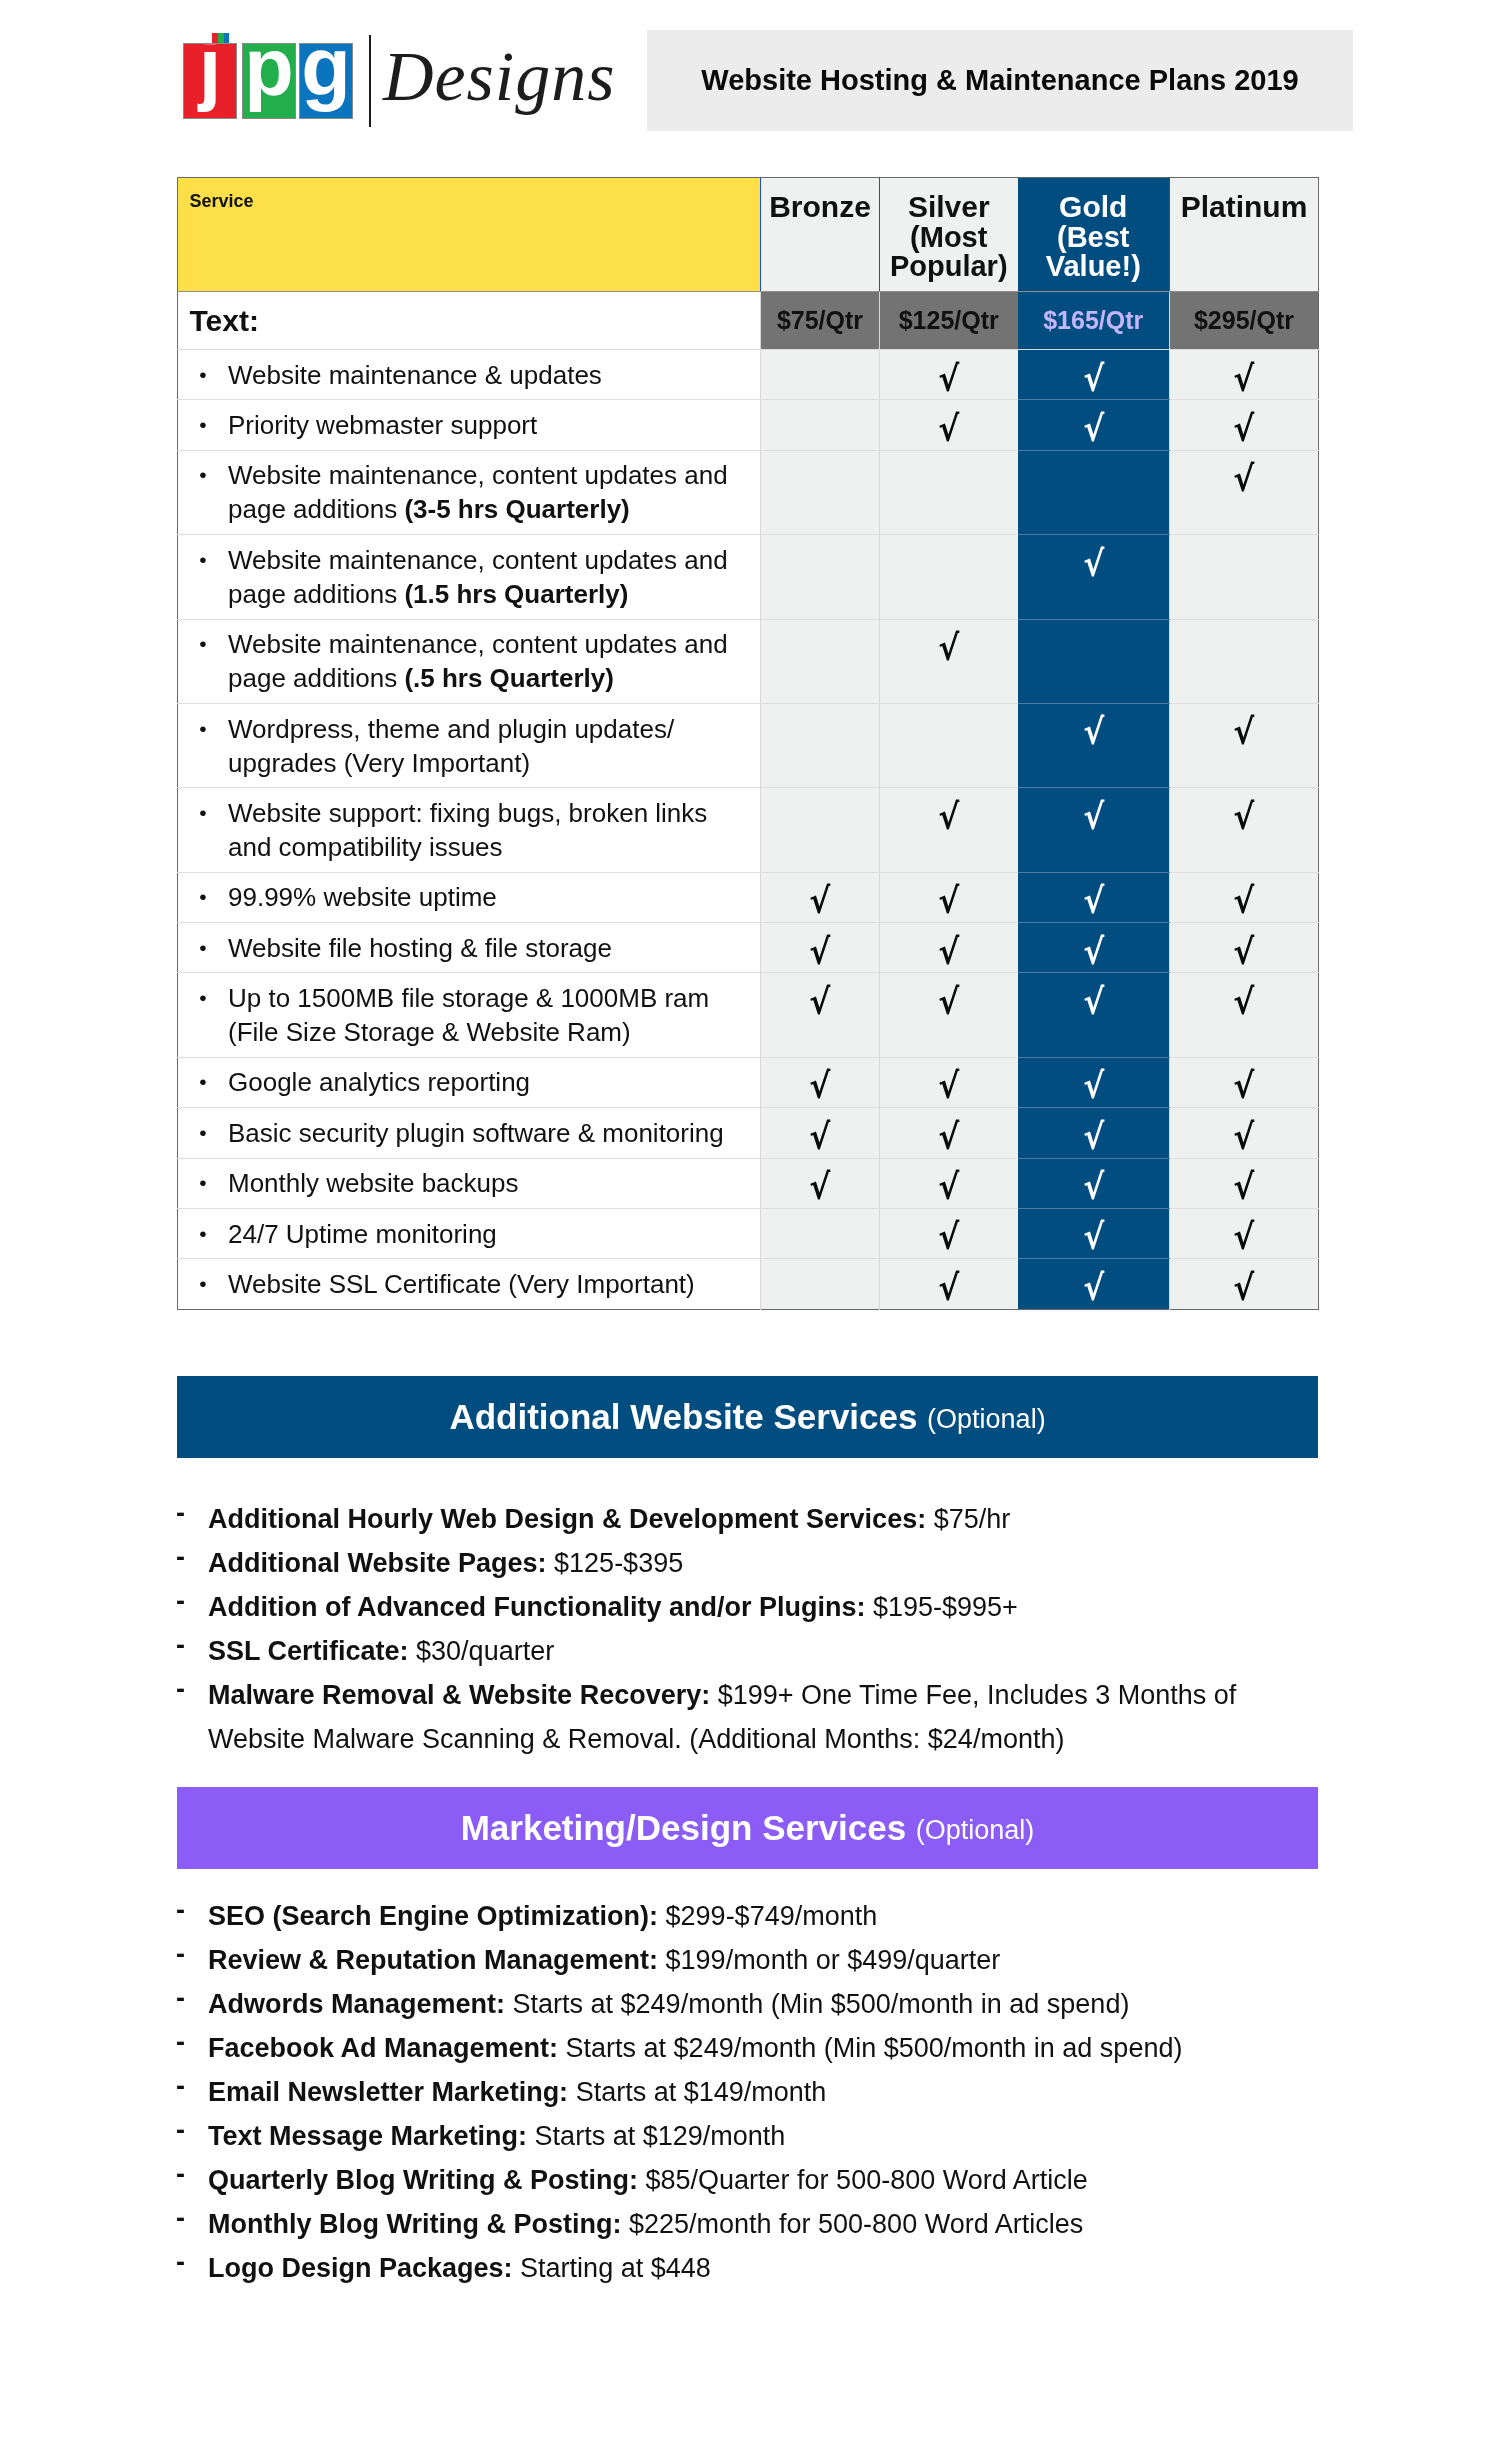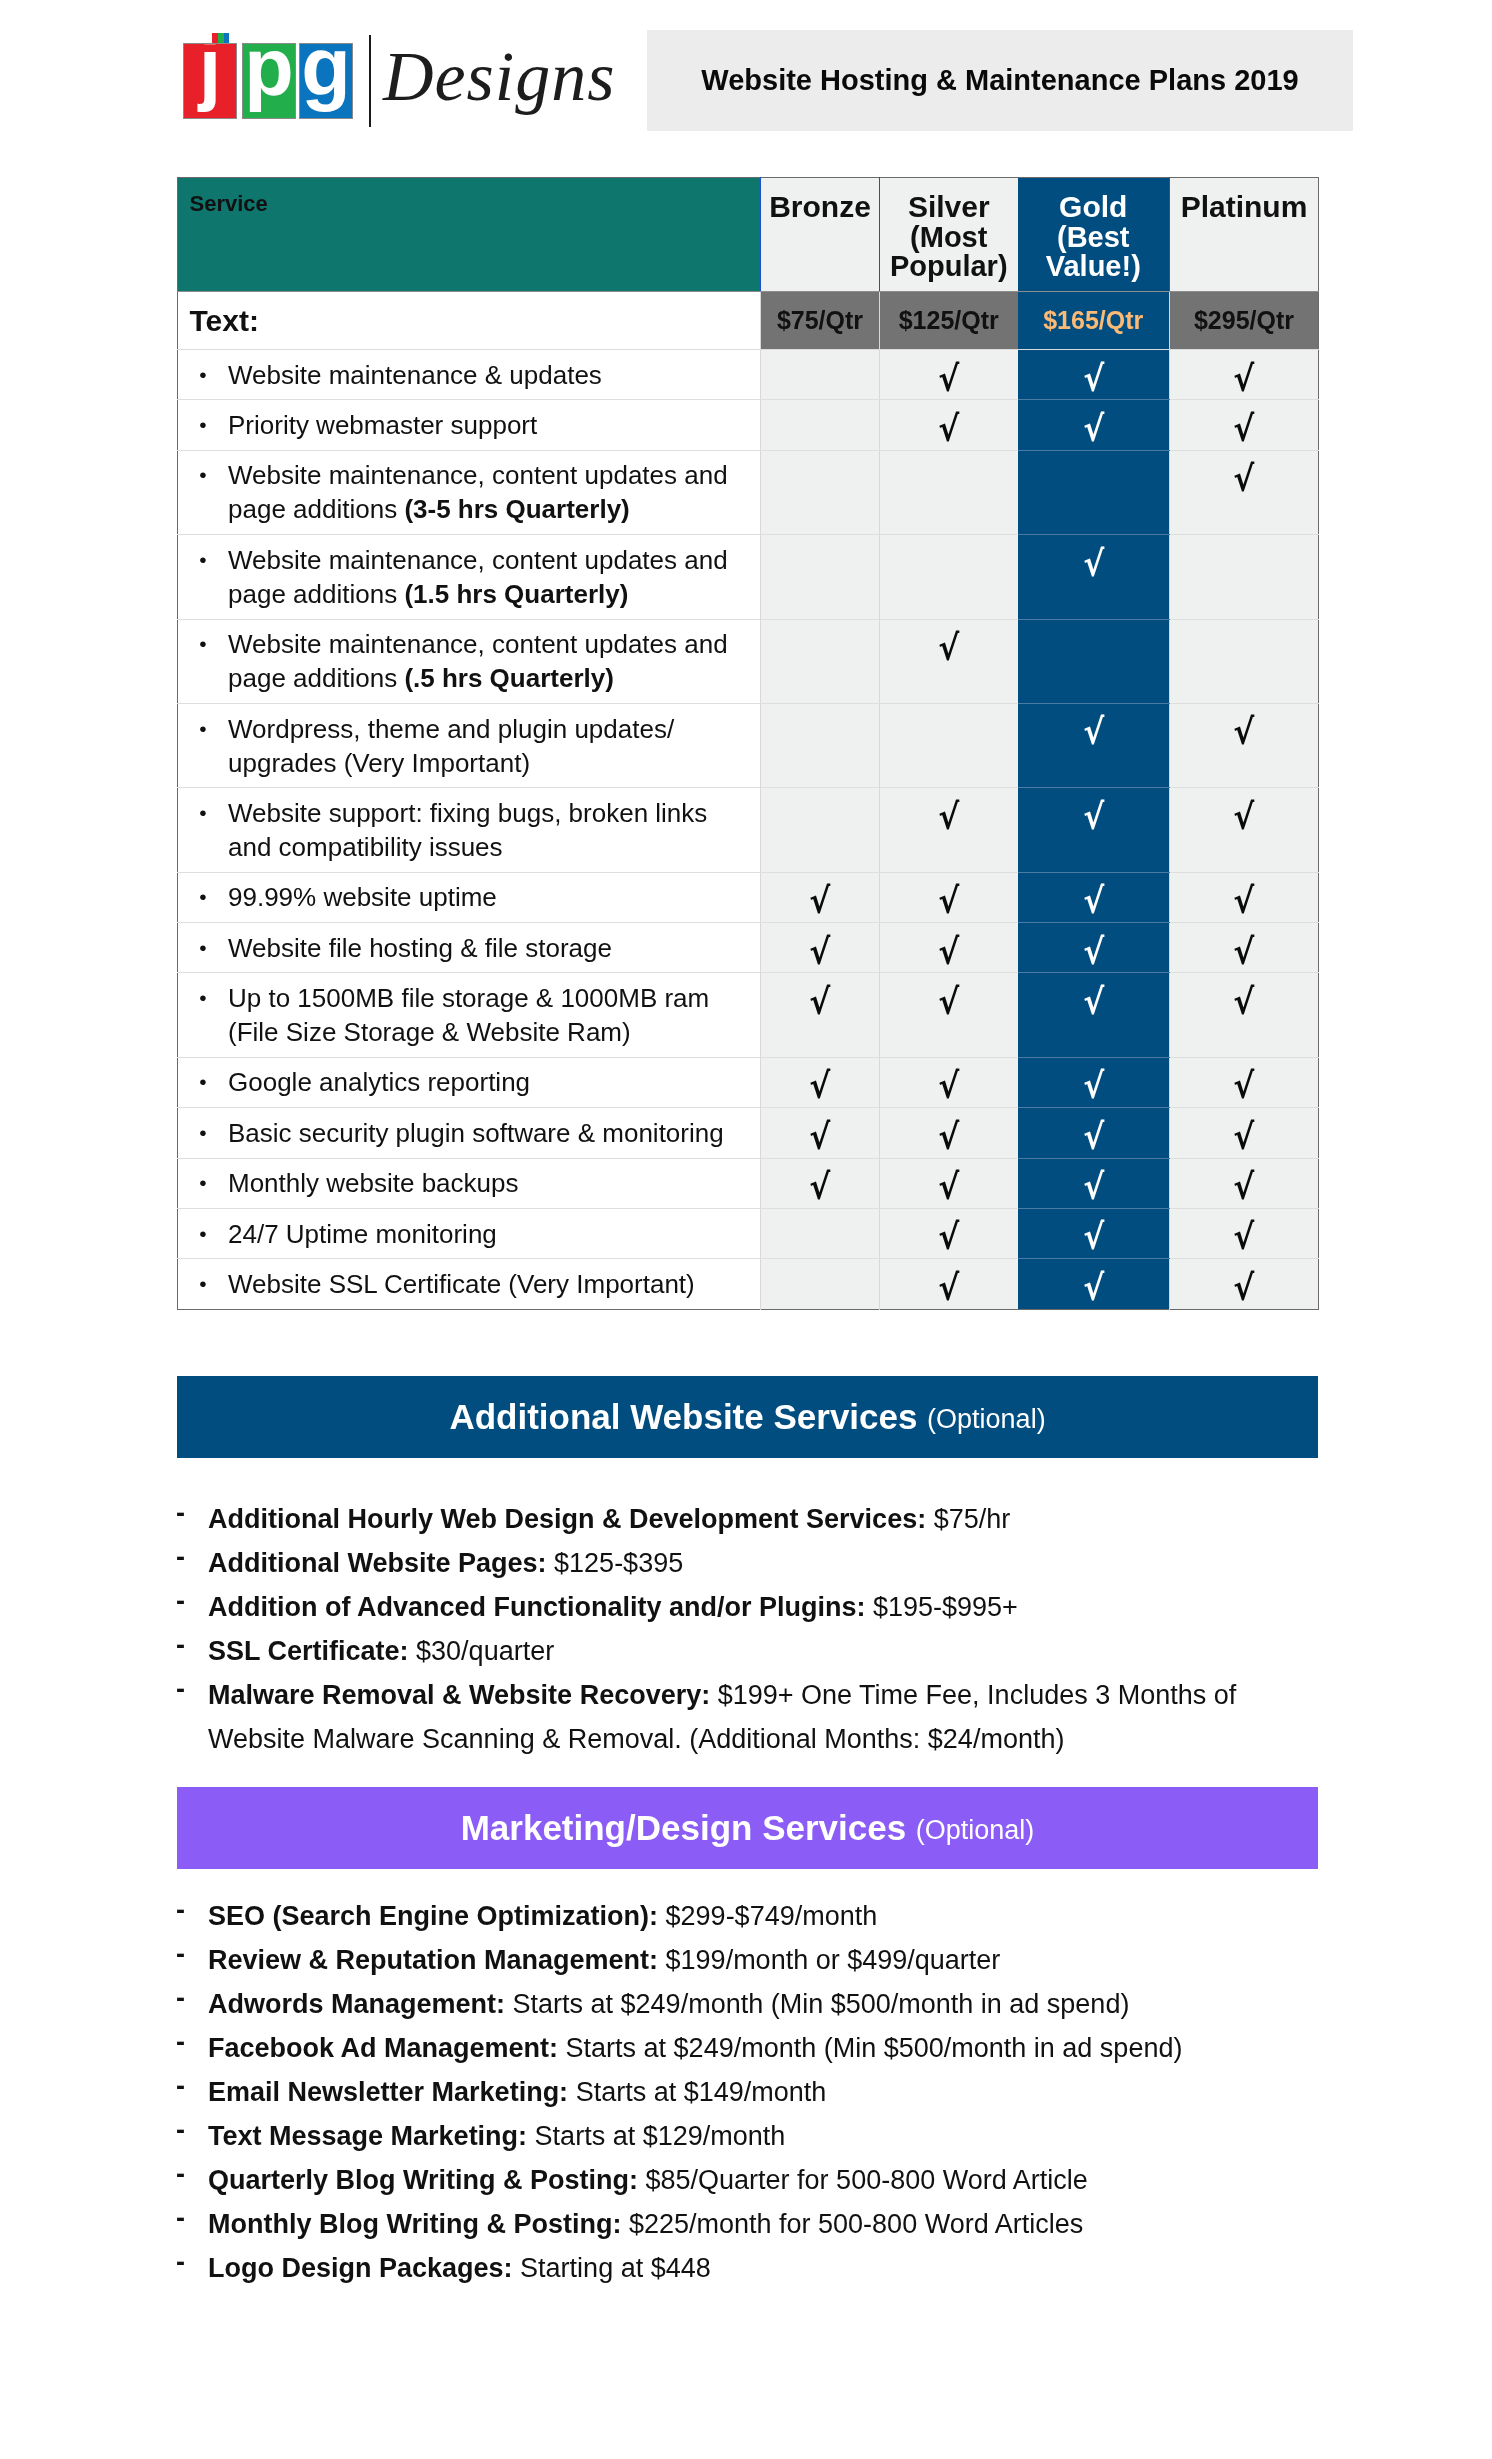--- a/index.html
+++ b/index.html
@@ -29,31 +29,31 @@
   .plan-table { position:absolute; left:177px; top:177px; width:1141px; border-collapse:collapse;
                 table-layout:fixed; border:1.9px solid #6a6a6a; }
   .plan-table td, .plan-table th { padding:0; box-sizing:border-box; }
   .plan-table col.c-service { width:583px; }
   .plan-table col.c-bronze { width:119px; }
   .plan-table col.c-silver { width:138px; }
   .plan-table col.c-gold { width:152px; }
   .plan-table col.c-plat { width:149px; }
 
   .hdr-row th { height:114px; vertical-align:top; border-bottom:1.9px solid #8d8d8d; }
-  .hdr-service { text-align:left; font-size:22px; font-weight:bold; padding:13.4px 0 0 11.5px !important; background:#0f766e; }
+  .hdr-service { text-align:left; font-size:18px; font-weight:bold; padding:13.4px 0 0 11.5px !important; background:#fde047; }
   .hdr-plan { background:#eff0f0; text-align:center; padding-top:11.5px !important; border-left:1px solid #1d4ed8; }
   .hdr-plan .pname { display:block; font-size:30px; font-weight:bold; line-height:33px; }
   .hdr-plan .psub { display:block; font-size:29px; font-weight:bold; line-height:29px; }
   .hdr-plan.gold { background:#024d80; color:#ffffff; border-left:none; }
   .hdr-plan.gold .psub { color:#ffffff; }
 
   .price-row td { height:58px; border-bottom:1px solid #dcdcdc; }
   .price-label { font-size:30px; font-weight:bold; padding-left:11.5px !important; background:#fff; }
   .price-cell { text-align:center; font-weight:bold; font-size:25px; background:#737373; border-left:1px solid #d8d8d8; }
-  .price-cell.gold { background:#024d80; color:#fdba74; border-left:none; }
+  .price-cell.gold { background:#024d80; color:#c4b5fd; border-left:none; }
 
   .feat-row td { border-bottom:1px solid #dedede; }
   .feat-row.last td { border-bottom:none; }
   .feat-label { background:#fff; font-size:26px; line-height:34px; vertical-align:top;
                 padding:7.7px 11.5px 7.7px 0 !important; }
   .feat-inner { display:flex; }
   .feat-bullet { width:50px; flex:none; text-align:center; font-size:21px; line-height:34px; }
   .feat-text b { font-weight:bold; }
   .feat-cell { background:#eff0f0; text-align:center; vertical-align:top; padding-top:9.6px !important;
                border-left:1px solid #d8d8d8; }

